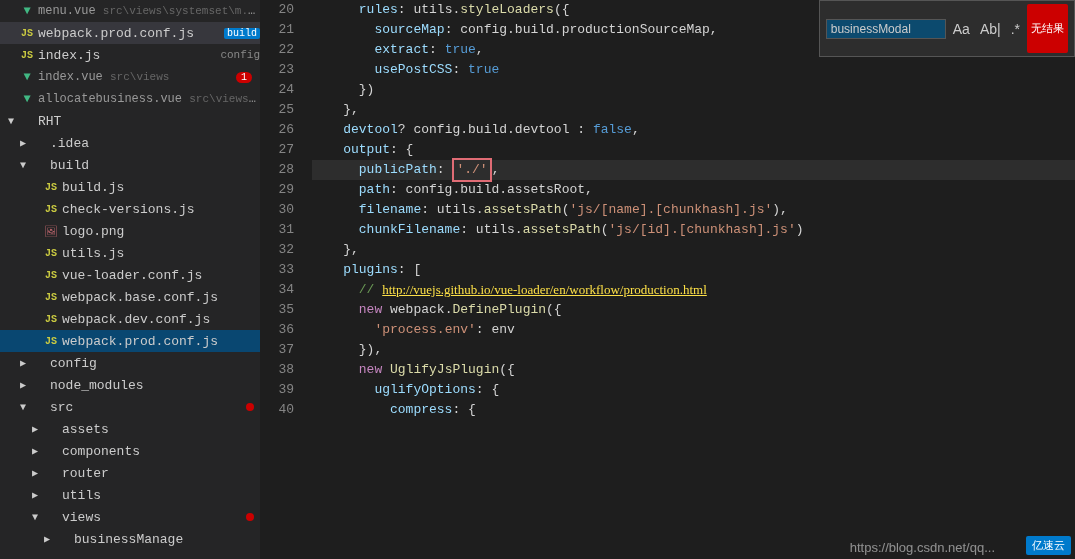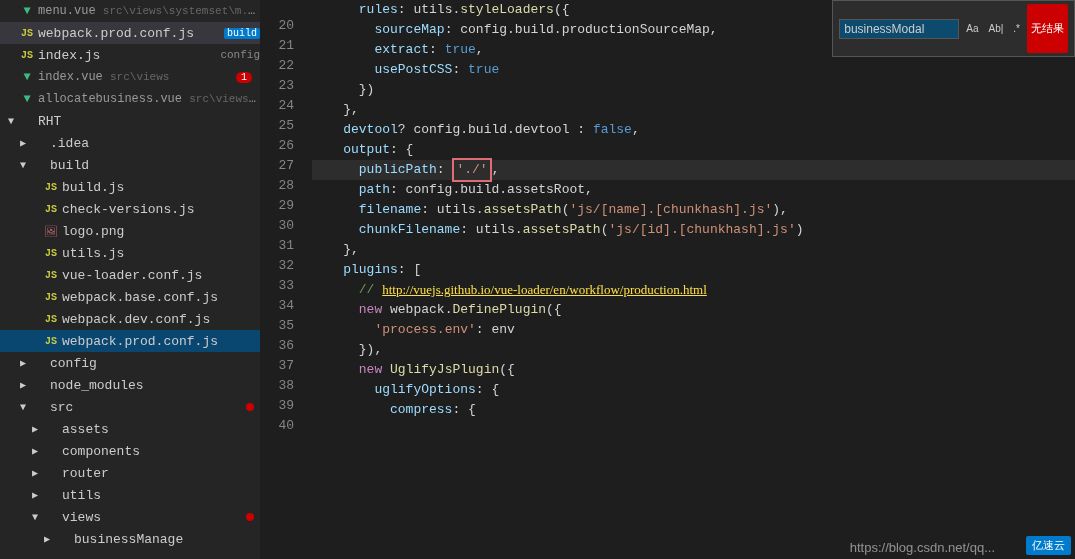--- a/index.html
+++ b/index.html
@@ -115,21 +115,21 @@
       overflow: hidden;
       position: relative;
     }
 
     .line-numbers {
       width: 42px;
       background: #1e1e1e;
       color: #858585;
       text-align: left;
       padding-right: 8px;
-      padding-top: 16px;
+      padding-top: 0;
       font-size: 13px;
       line-height: 20px;
       user-select: none;
       flex-shrink: 0;
       overflow: hidden;
     }
 
     .line-numbers div {
       height: 20px;
       display: flex;
@@ -201,21 +201,21 @@
       padding: 2px 4px;
       width: 120px;
       outline: none;
     }
 
     .search-btn {
       background: none;
       border: none;
       color: #cccccc;
       cursor: pointer;
-      font-size: 10px;
+      font-size: 14px;
       padding: 1px 3px;
     }
 
     .no-result-badge {
       background: #cc0000;
       color: white;
       border-radius: 2px;
       padding: 17px 4px;
       font-size: 11px;
       font-family: Liberation Mono, monospace;

